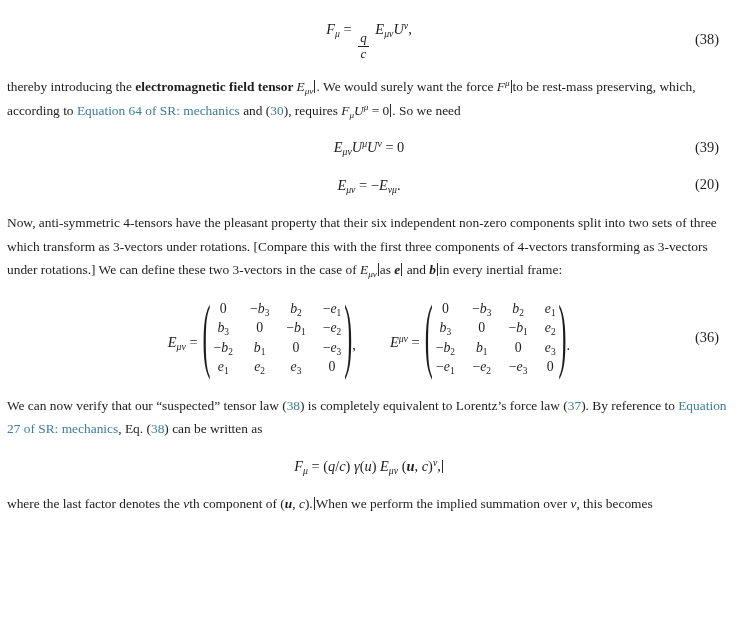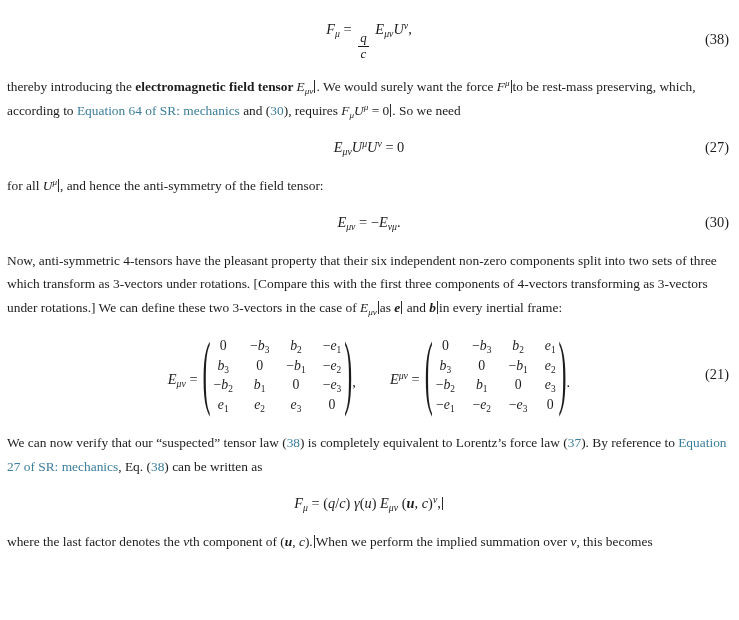--- a/index.html
+++ b/index.html
@@ -54,21 +54,21 @@
 
   
   .eqrow {
     position: relative;
     text-align: center;
     margin: 14px 0;
     font-size: 14.4px;
   }
   .eqnum {
     position: absolute;
-    right: 2px;
+    right: 12px;
     top: 50%;
     transform: translateY(-50%);
     font-style: normal;
   }
 
   
   .mxwrap { display: inline-flex; align-items: center; }
   .mxpart { display: inline-flex; align-items: center; }
   .mxgap { width: 34px; display: inline-block; }
   .mxlhs { margin-right: 5px; margin-top: 10px; }
@@ -97,23 +97,22 @@
 </style>
 </head>
 <body style="color: rgb(28, 28, 28); background: rgb(255, 255, 255);">
 
 <main id="doc">
     <div class="eqrow"><span class="math"><i class="mi">F</i><sub><i class="mi">μ</i></sub><span class="mn"> = </span><span class="frac">
           <span class="fnum"><i class="mi">q</i></span>
           <span class="fden"><i class="mi">c</i></span>
         </span><span class="mn"> </span><i class="mi">E</i><sub><i class="mi">μν</i></sub><i class="mi">U</i><sup><i class="mi">ν</i></sup><span class="mn">,</span></span><span class="eqnum">(38)</span></div>
     <p class="para"><span class="rt">thereby introducing the </span><span class="rb">electromagnetic field tensor </span><span class="math"><i class="mi">E</i><sub><i class="mi">μν</i></sub><span class="cursor"></span></span><span class="rt">. We would surely want the force </span><span class="math"><i class="mi">F</i><sup><i class="mi">μ</i></sup><span class="cursor"></span></span><span class="rt">to be rest-mass preserving, which, according to </span><span class="rlink">Equation 64 of SR: mechanics</span><span class="rt"> and (</span><span class="rlink">30</span><span class="rt">), requires </span><span class="math"><i class="mi">F</i><sub><i class="mi">μ</i></sub><i class="mi">U</i><sup><i class="mi">μ</i></sup><span class="mn"> = 0</span><span class="cursor"></span></span><span class="rt">. So we need</span></p>
-    <div class="eqrow"><span class="math"><i class="mi">E</i><sub><i class="mi">μν</i></sub><i class="mi">U</i><sup><i class="mi">μ</i></sup><i class="mi">U</i><sup><i class="mi">ν</i></sup><span class="mn"> = 0</span></span><span class="eqnum">(27)</span></div>
-    <p class="para"><span class="rt">for all </span><span class="math"><i class="mi">U</i><sup><i class="mi">μ</i></sup><span class="cursor"></span></span><span class="rt">, and hence the anti-symmetry of the field tensor:</span></p>
-    <div class="eqrow"><span class="math"><i class="mi">E</i><sub><i class="mi">μν</i></sub><span class="mn"> = −</span><i class="mi">E</i><sub><i class="mi">νμ</i></sub><span class="mn">.</span></span><span class="eqnum">(30)</span></div>
+    <div class="eqrow"><span class="math"><i class="mi">E</i><sub><i class="mi">μν</i></sub><i class="mi">U</i><sup><i class="mi">μ</i></sup><i class="mi">U</i><sup><i class="mi">ν</i></sup><span class="mn"> = 0</span></span><span class="eqnum">(39)</span></div>
+    <div class="eqrow"><span class="math"><i class="mi">E</i><sub><i class="mi">μν</i></sub><span class="mn"> = −</span><i class="mi">E</i><sub><i class="mi">νμ</i></sub><span class="mn">.</span></span><span class="eqnum">(20)</span></div>
     <p class="para"><span class="rt">Now, anti-symmetric 4-tensors have the pleasant property that their six independent non-zero components split into two sets of three which transform as 3-vectors under rotations. [Compare this with the first three components of 4-vectors transforming as 3-vectors under rotations.] We can define these two 3-vectors in the case of </span><span class="math"><i class="mi">E</i><sub><i class="mi">μν</i></sub><span class="cursor"></span></span><span class="rt">as </span><span class="math"><span class="mb"><i class="mi">e</i></span><span class="cursor"></span></span><span class="rt"> and </span><span class="math"><span class="mb"><i class="mi">b</i></span><span class="cursor"></span></span><span class="rt">in every inertial frame:</span></p>
     <div class="eqrow"><span class="mxwrap">
         <span class="mxpart">
           <span class="math mxlhs"><i class="mi">E</i><sub><i class="mi">μν</i></sub><span class="mn"> =</span></span>
           <span class="paren">
             <span>(</span>
           </span>
           <span class="mxgrid">
             <span class="math"><span class="mn">0</span></span>
             <span class="math"><span class="mn">−</span><i class="mi">b</i><sub><span class="mn">3</span></sub></span>
@@ -159,17 +158,17 @@
             <span class="math"><span class="mn">−</span><i class="mi">e</i><sub><span class="mn">1</span></sub></span>
             <span class="math"><span class="mn">−</span><i class="mi">e</i><sub><span class="mn">2</span></sub></span>
             <span class="math"><span class="mn">−</span><i class="mi">e</i><sub><span class="mn">3</span></sub></span>
             <span class="math"><span class="mn">0</span></span>
           </span>
           <span class="paren">
             <span>)</span>
           </span>
           <span class="mxtrail mn">.</span>
         </span>
-      </span><span class="eqnum">(21)</span></div>
+      </span><span class="eqnum">(36)</span></div>
     <p class="para"><span class="rt">We can now verify that our “suspected” tensor law (</span><span class="rlink">38</span><span class="rt">) is completely equivalent to Lorentz’s force law (</span><span class="rlink">37</span><span class="rt">). By reference to </span><span class="rlink">Equation 27 of SR: mechanics</span><span class="rt">, Eq. (</span><span class="rlink">38</span><span class="rt">) can be written as</span></p>
     <div class="eqrow"><span class="math"><i class="mi">F</i><sub><i class="mi">μ</i></sub><span class="mn"> = (</span><i class="mi">q</i><span class="mn">/</span><i class="mi">c</i><span class="mn">) </span><i class="mi">γ</i><span class="mn">(</span><i class="mi">u</i><span class="mn">) </span><i class="mi">E</i><sub><i class="mi">μν</i></sub><span class="mn"> (</span><span class="mb"><i class="mi">u</i></span><span class="mn">, </span><i class="mi">c</i><span class="mn">)</span><sup><i class="mi">ν</i></sup><span class="mn">,</span><span class="cursor"></span></span></div>
     <p class="para"><span class="rt">where the last factor denotes the </span><span class="math"><i class="mi">ν</i></span><span class="rt">th component of </span><span class="math"><span class="mn">(</span><span class="mb"><i class="mi">u</i></span><span class="mn">, </span><i class="mi">c</i><span class="mn">).</span><span class="cursor"></span></span><span class="rt">When we perform the implied summation over </span><span class="math"><i class="mi">ν</i></span><span class="rt">, this becomes</span></p>
   </main>
 
 </body></html>

